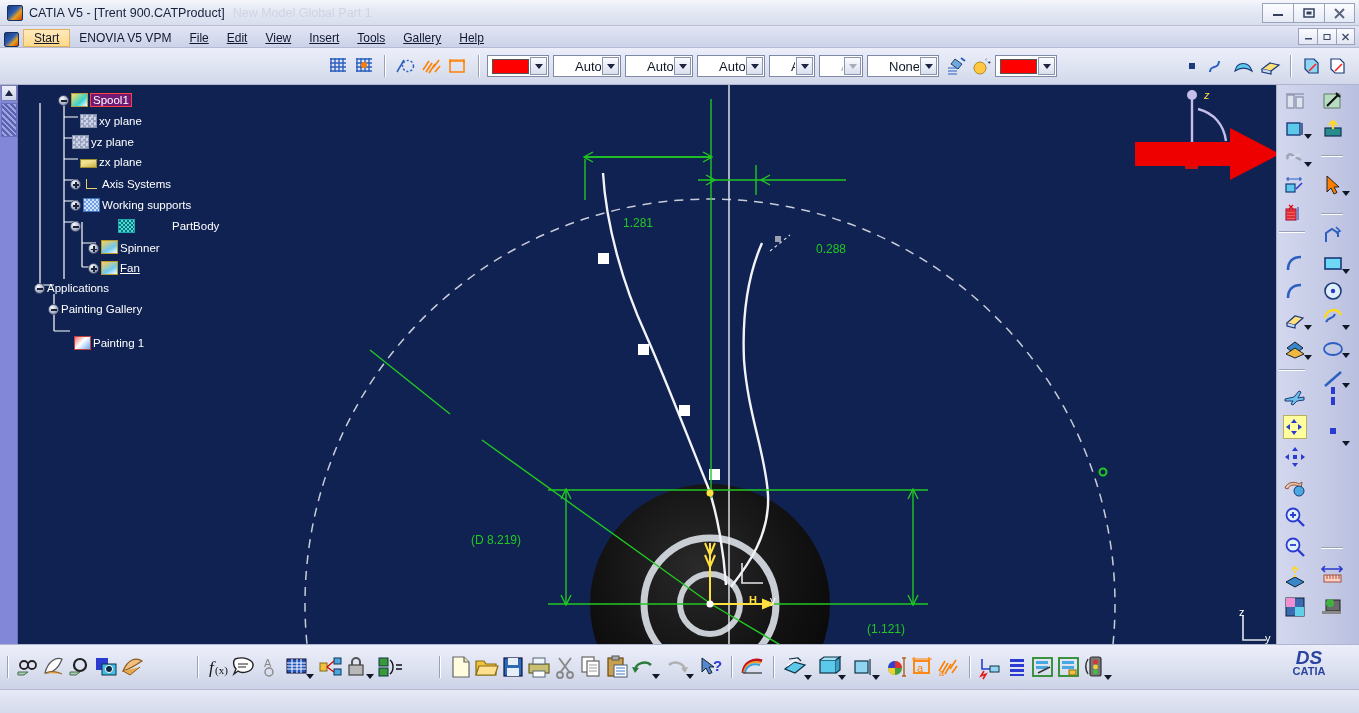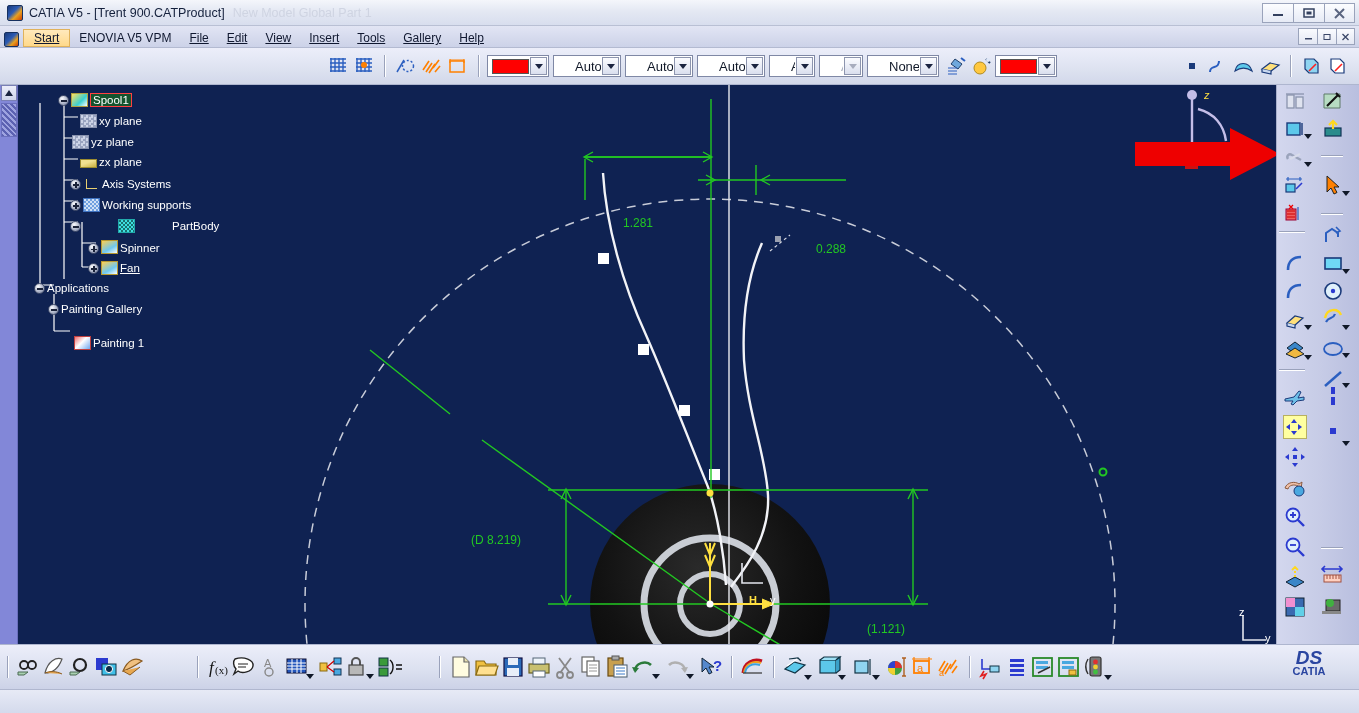--- a/index.html
+++ b/index.html
@@ -132,21 +132,21 @@
     position: absolute; left: 1px; top: 18px; width: 16px; height: 34px;
     background: repeating-linear-gradient(45deg,#5c62b2 0 2px,#9ea3e0 2px 4px);
     border: 1px solid #6a6fbd;
   }
 
   
   .tree { position: absolute; left: 12px; top: 4px; font-size: 11.5px; color: #ffffff; }
   .tnode { position: absolute; white-space: nowrap; display: flex; align-items: center; }
   .tlabel { color: #ffffff; font-size: 11.5px; }
   .tlabel.sel {
-    background: #14532d; color: #ffffff; border: 1px solid #ff4040; padding: 0 2px;
+    background: #701a75; color: #ffffff; border: 1px solid #ff4040; padding: 0 2px;
   }
   .tlabel.ul { text-decoration: underline; }
   .tico { width: 17px; height: 14px; margin-right: 2px; flex: none; }
   .ico-plane { background: repeating-conic-gradient(#9aa4c0 0% 25%, #ccd3e6 0% 50%) 0 0/5px 5px; border:1px solid #8791ad; }
   .ico-zx { background: linear-gradient(160deg,#f0e090 40%,#c8b040 100%); border:1px solid #9c8c30; height:9px; margin-top:3px; }
   .ico-axis { background: transparent; position: relative; }
   .ico-axis:before { content:""; position:absolute; left:3px; top:2px; width:1px; height:10px; background:#e8d070; }
   .ico-axis:after { content:""; position:absolute; left:3px; top:11px; width:11px; height:1px; background:#e8d070; }
   .ico-work { background: repeating-conic-gradient(#6fa0e0 0% 25%, #cfe0f5 0% 50%) 0 0/4px 4px; border:1px solid #3f72c0; }
   .ico-body { background: repeating-conic-gradient(#3de0e0 0% 25%, #1a7070 0% 50%) 0 0/4px 4px; border:1px solid #2aa; }

